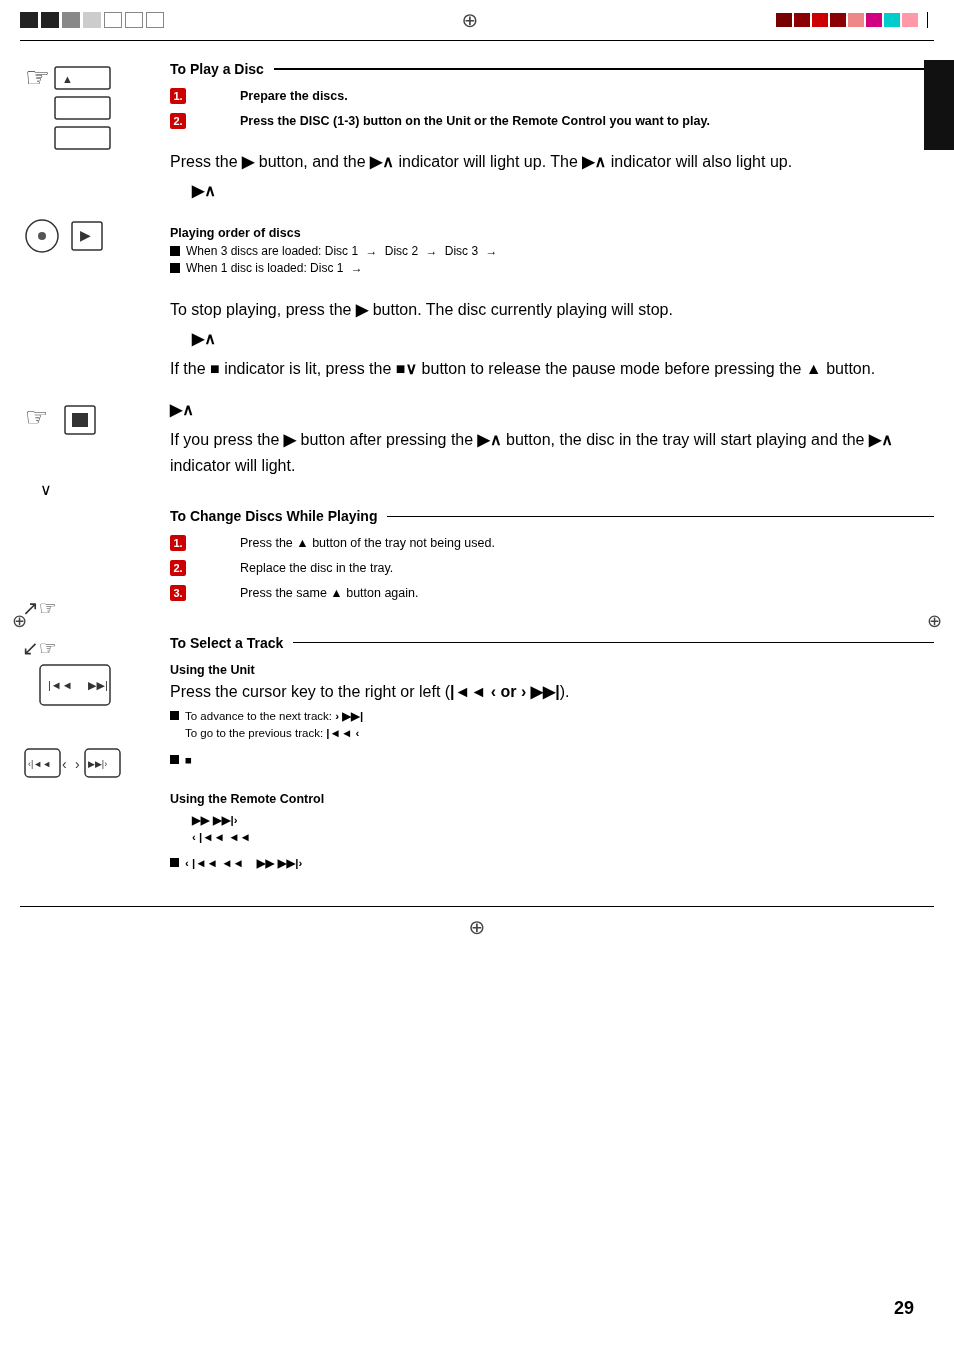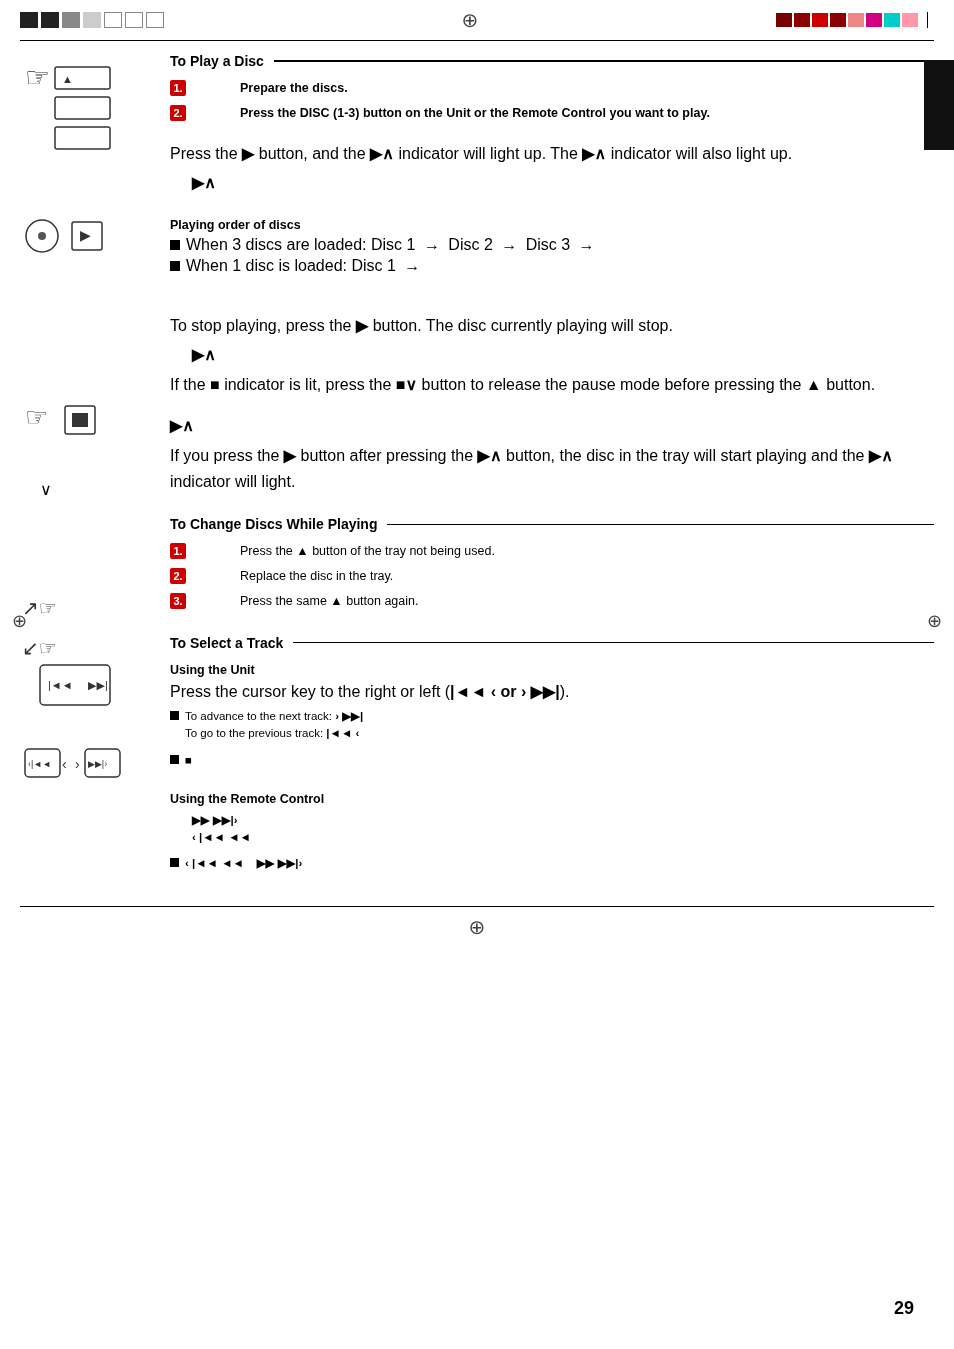--- a/index.html
+++ b/index.html
@@ -87,21 +87,21 @@
       padding-left: 10px;
     }
 
     
     .section-heading {
       font-weight: bold;
       font-size: 14px;
       display: flex;
       align-items: center;
       margin-bottom: 10px;
-      margin-top: 2px;
+      margin-top: 10px;
     }
     .section-heading::after {
       content: '';
       flex: 1;
       height: 1.5px;
       background: #000;
       margin-left: 10px;
     }
 
     
@@ -136,32 +136,32 @@
 
     
     .body-text {
       font-size: 16px;
       line-height: 1.6;
       margin-bottom: 4px;
     }
 
     
     .playing-order {
-      margin: 6px 0 26px 0;
+      margin: 6px 0 10px 0;
     }
     .playing-order-title {
       font-weight: bold;
       font-size: 12.5px;
       margin-bottom: 4px;
     }
     .order-row {
       display: flex;
       align-items: center;
       margin-bottom: 3px;
-      font-size: 16px;
+      font-size: 12px;
     }
     .order-square {
       width: 10px;
       height: 10px;
       background: #000;
       flex-shrink: 0;
       margin-right: 6px;
     }
     .order-text {
       flex: 1;

